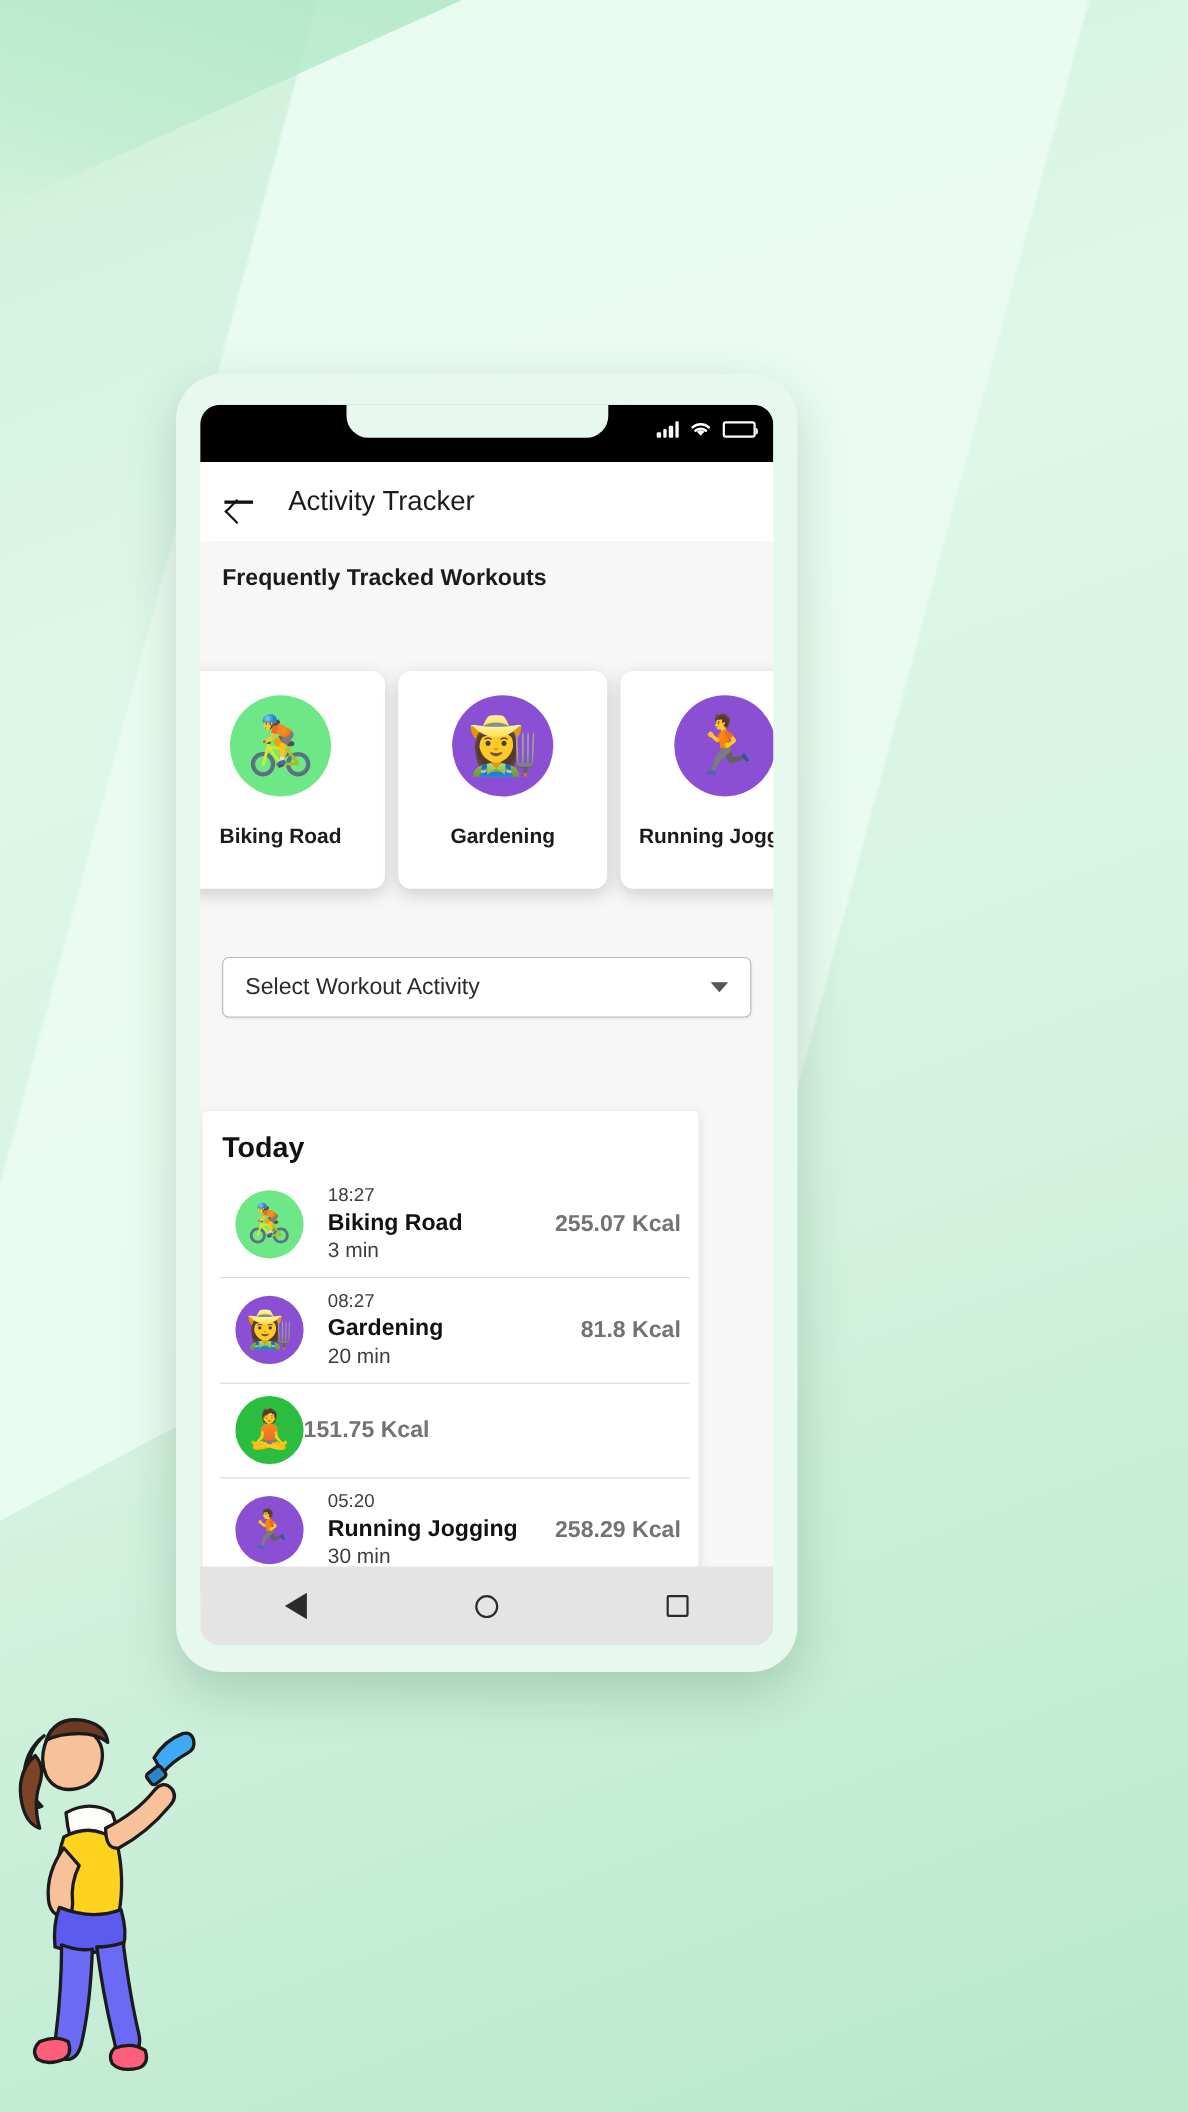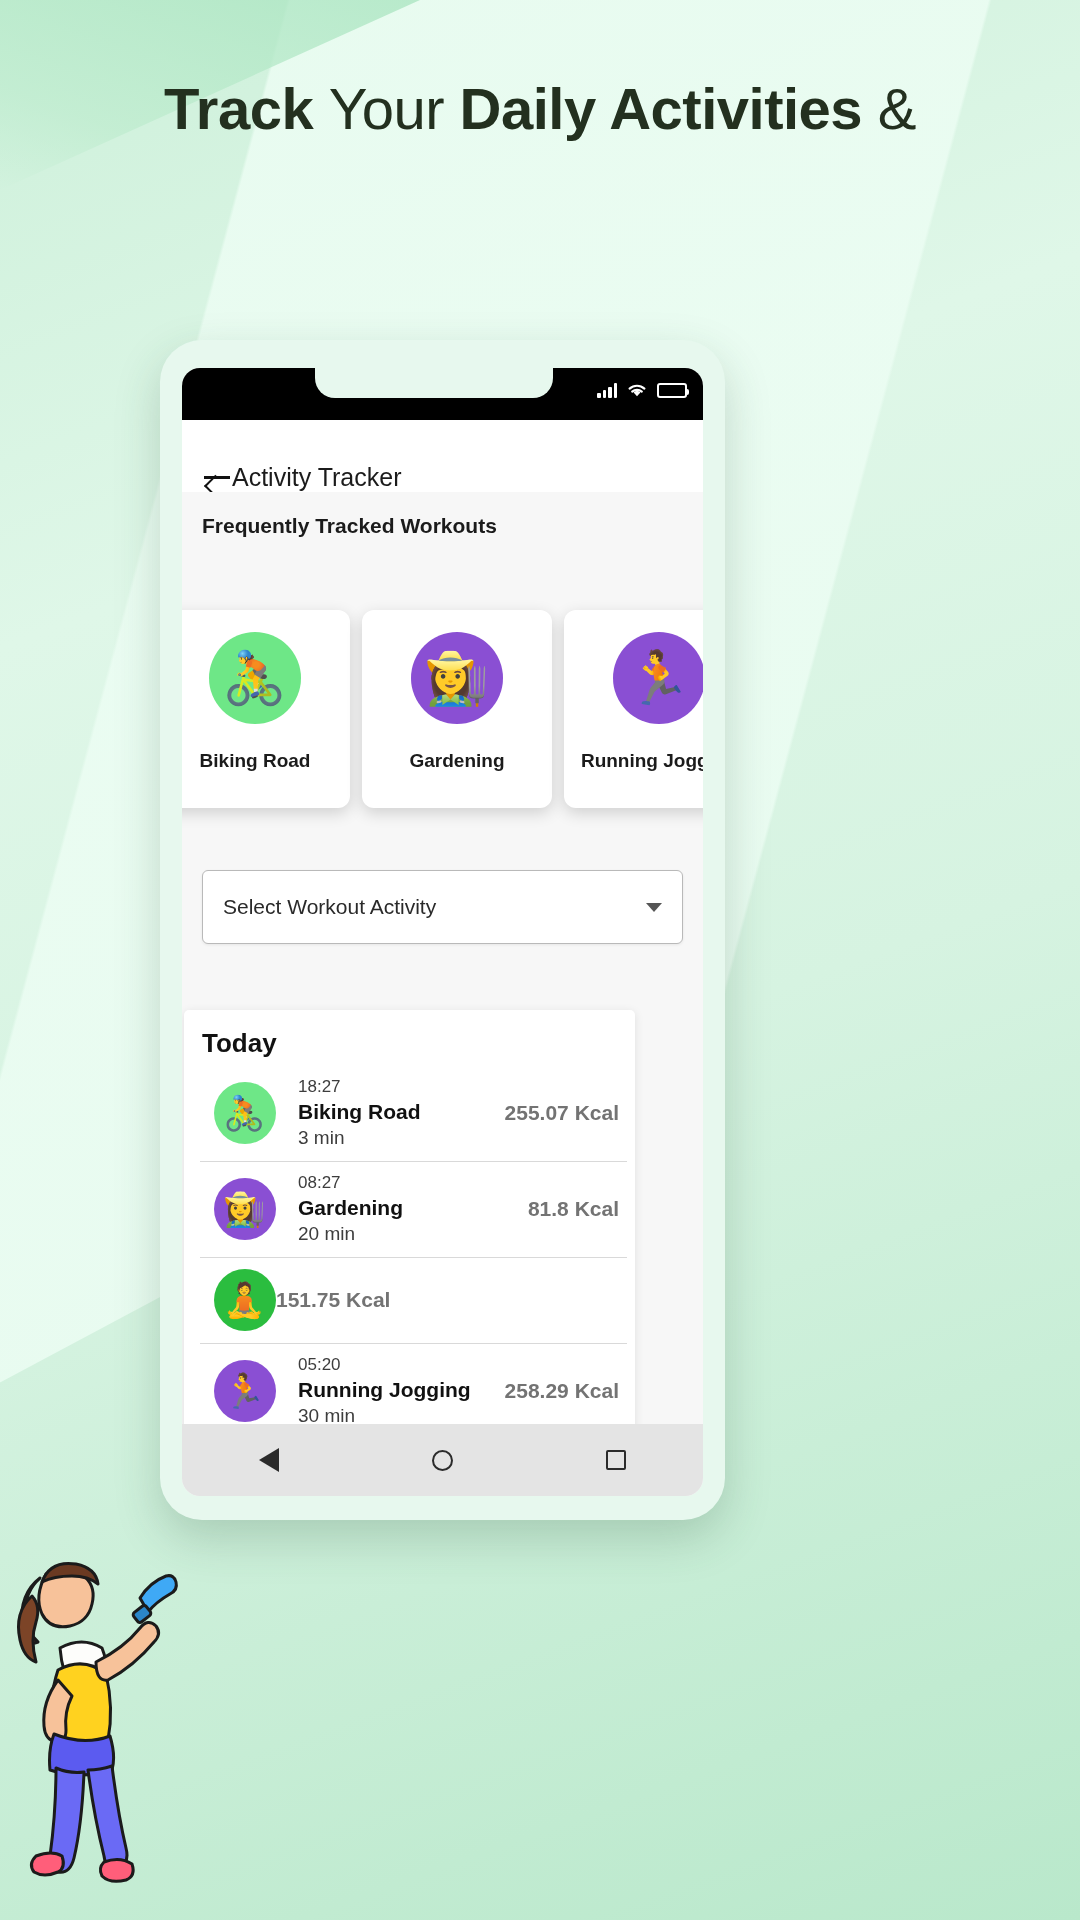--- a/index.html
+++ b/index.html
@@ -79,22 +79,22 @@
   .bars i:nth-child(3){ height:11px; }
   .bars i:nth-child(4){ height:15px; }
   .batt {
     width:30px; height:15px; border:2px solid #fff; border-radius:3px;
     position:relative;
   }
   .batt:after{ content:""; position:absolute; right:-4px; top:4px; width:2px; height:6px; background:#fff; border-radius:0 2px 2px 0;}
 
   
   #appbar {
-    height:72px; background:#fff; display:flex; align-items:flex-end;
-    padding:0 0 0 20px; 
+    height:72px; background:#fff; display:flex; align-items:center;
+    padding:0 0 0 20px; gap:30px;
   }
   .back-arrow { width:30px; height:30px; position:relative; cursor:pointer; }
   .back-arrow:before{
     content:""; position:absolute; left:2px; top:14px; width:26px; height:2.6px; background:#111;
   }
   .back-arrow:after{
     content:""; position:absolute; left:2px; top:8px; width:14px; height:14px;
     border-left:2.6px solid #111; border-bottom:2.6px solid #111;
     transform:rotate(45deg); transform-origin:left bottom;
   }
@@ -120,21 +120,21 @@
     display:flex; align-items:center; justify-content:center;
     font-size:52px; line-height:1;
   }
   .wcard .wlabel {
     margin-top:26px; font-size:19px; font-weight:bold; color:#1b1b1b;
     white-space:nowrap;
   }
 
   
   #dropdown {
-    position:absolute; left:20px; top:378px; width:481px; height:74px;
+    position:absolute; left:20px; top:378px; width:481px; height:55px;
     background:#fff; border:1px solid #b9b9b9; border-radius:6px;
     display:flex; align-items:center; padding:0 20px;
     box-shadow:0 1px 3px rgba(0,0,0,.07);
   }
   #dropdown .dd-text { font-size:21px; color:#2a2a2a; flex:1; }
   .caret {
     width:0;height:0;border-left:8px solid transparent;border-right:8px solid transparent;
     border-top:9px solid #555;
   }
 
@@ -173,23 +173,20 @@
 
   
   #woman { position:absolute; left:0; bottom:0; width:210px; height:390px; z-index:8; }
 </style>
 </head>
 <body>
 
 <div id="bg"></div>
 
 <div class="headline">
-  <span class="hl-line hl1">
-    <span class="w-bold">Track </span><span class="w-light">Your </span><span class="w-bold">Daily Activities</span><span class="w-light"> &amp;</span>
-  </span>
 </div>
 
 <div id="phone">
   <div id="screen">
 
     <div id="statusbar">
       <div class="notch"></div>
       <div class="sb-icons">
         <span class="bars">
             <i></i>

